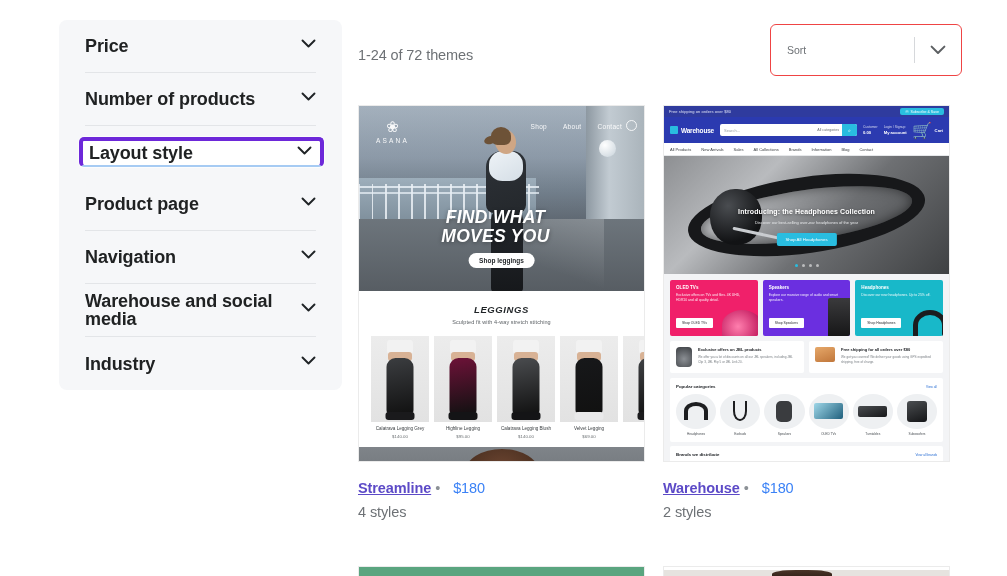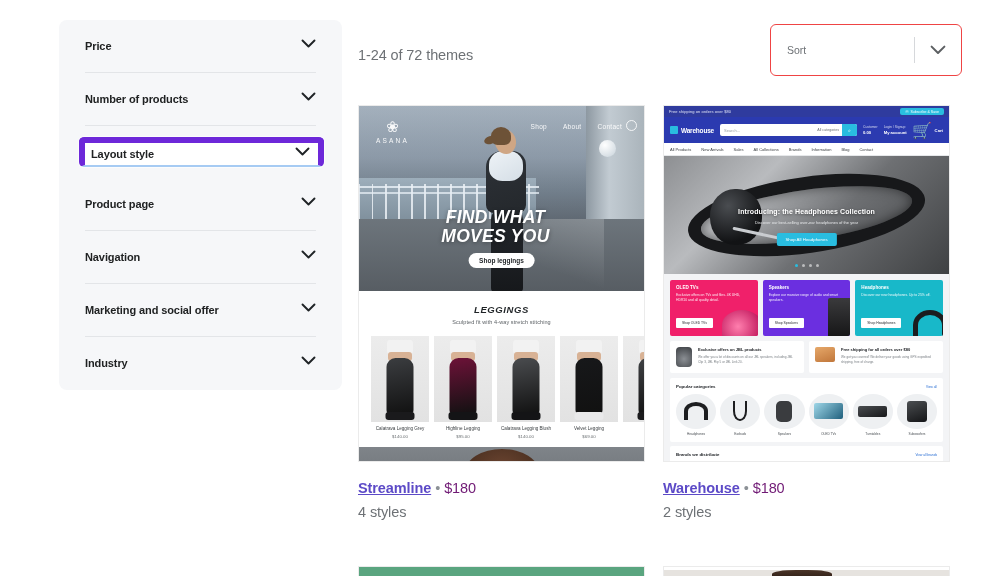--- a/index.html
+++ b/index.html
@@ -28,37 +28,37 @@
     position: relative;
     display: flex;
     align-items: center;
     justify-content: space-between;
     height: 53px;
     cursor: pointer;
     border-bottom: 1px solid #e3e5e8;
   }
   .filter-row:last-child { border-bottom: none; }
   .filter-row .f-label {
-    font-size: 11px;
+    font-size: 18px;
     font-weight: bold;
     color: #202223;
     letter-spacing: -0.1px;
     line-height: 1;
   }
   .chev {
     width: 15px; height: 15px;
     display: block;
     flex: 0 0 auto;
   }
   .chev svg { display: block; }
 
   
   .filter-row.focused {
     background: #ffffff;
-    border: 6px solid #6d28d9;
+    border: 4px solid #6d28d9;
     border-radius: 5px;
     padding: 0 8px 0 6px;
     height: 30px;
     margin: 11px -8px 11px -6px;
     border-bottom: 2px solid #a6cbf3;
     box-shadow: 0 0 0 1px rgba(255,255,255,0.6);
   }
 
   
   .results-count {
@@ -118,21 +118,21 @@
   .meta-line1 {
     font-size: 14.5px; line-height: 18px; letter-spacing: -0.1px;
   }
   .theme-link {
     color: #5c4ac7;
     text-decoration: underline;
     font-weight: bold;
     cursor: pointer;
   }
   .meta-dot { color: #8c9196; padding: 0 4px; }
-  .theme-price { color: #701a75; }
+  .theme-price { color: #3b82f6; margin-left: 9px; }
   .meta-line2 {
     font-size: 14.5px; color: #6d7175;
     line-height: 18px; padding-top: 6px; letter-spacing: -0.1px;
   }
 
   
   .sl-hero {
     position: relative; height: 185px; width: 100%;
     background:
       linear-gradient(to bottom, rgba(10,20,35,0.12), rgba(10,20,35,0.32)),
@@ -494,21 +494,21 @@
       </div>
       <div class="filter-row">
         <span class="f-label">Navigation</span>
         <span class="chev">
           <svg width="15" height="10" viewBox="0 0 15 10">
             <path d="M1.5 1.5 L7.5 7.5 L13.5 1.5" fill="none" stroke="#1f2326" stroke-width="1.9" stroke-linecap="round" stroke-linejoin="round"></path>
           </svg>
         </span>
       </div>
       <div class="filter-row">
-        <span class="f-label">Marketing and social offer</span>
+        <span class="f-label">Warehouse and social media</span>
         <span class="chev">
           <svg width="15" height="10" viewBox="0 0 15 10">
             <path d="M1.5 1.5 L7.5 7.5 L13.5 1.5" fill="none" stroke="#1f2326" stroke-width="1.9" stroke-linecap="round" stroke-linejoin="round"></path>
           </svg>
         </span>
       </div>
       <div class="filter-row">
         <span class="f-label">Industry</span>
         <span class="chev">
           <svg width="15" height="10" viewBox="0 0 15 10">

